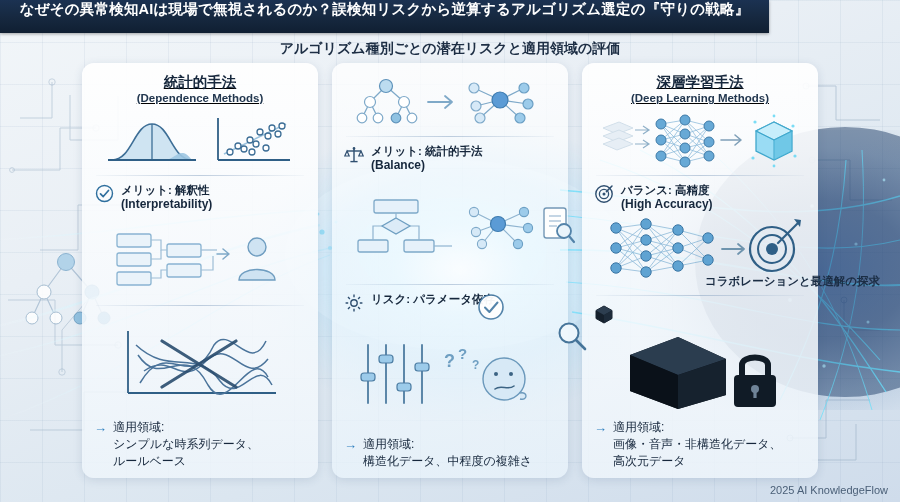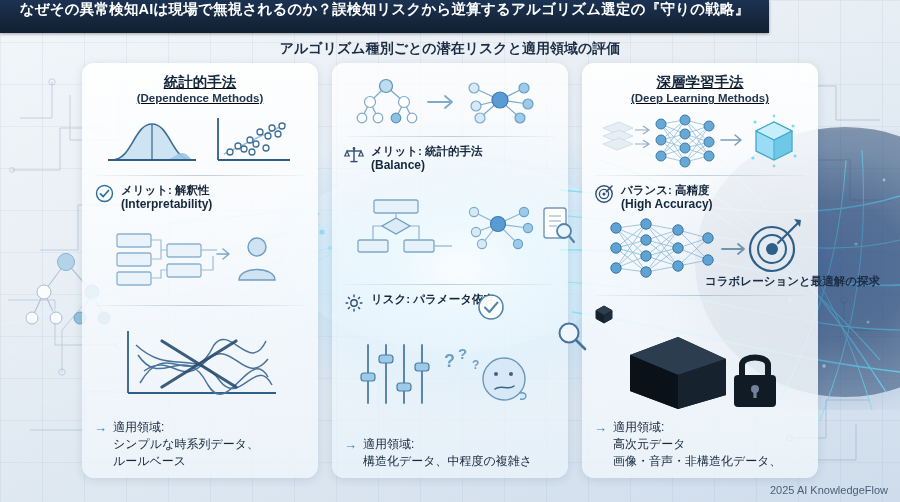--- a/index.html
+++ b/index.html
@@ -756,22 +756,22 @@
             <circle cx="155" cy="60" r="4" fill="#6f8498"></circle>
             <rect x="153.4" y="60" width="3.2" height="9" fill="#6f8498"></rect>
           </g>
         </svg>
       </div>
 
       <div class="apply-row">
         <span class="apply-arrow">→</span>
         <span class="apply-text">
           <span class="apply-label">適用領域:</span>
+          <span class="apply-line">画像・音声・非構造化データ、</span>
           <span class="apply-line">高次元データ</span>
-          <span class="apply-line">画像・音声・非構造化データ、</span>
         </span>
       </div>
     </div>
 
   </div>
 
   <div class="collab">コラボレーションと最適解の探求</div>
 
   <svg class="float-badge" style="left:540px; top:205px;" width="36" height="42" viewBox="0 0 36 42">
     <rect x="4" y="3" width="22" height="30" rx="2.5" fill="#ffffff" stroke="#6d93b3" stroke-width="1.4"></rect>

